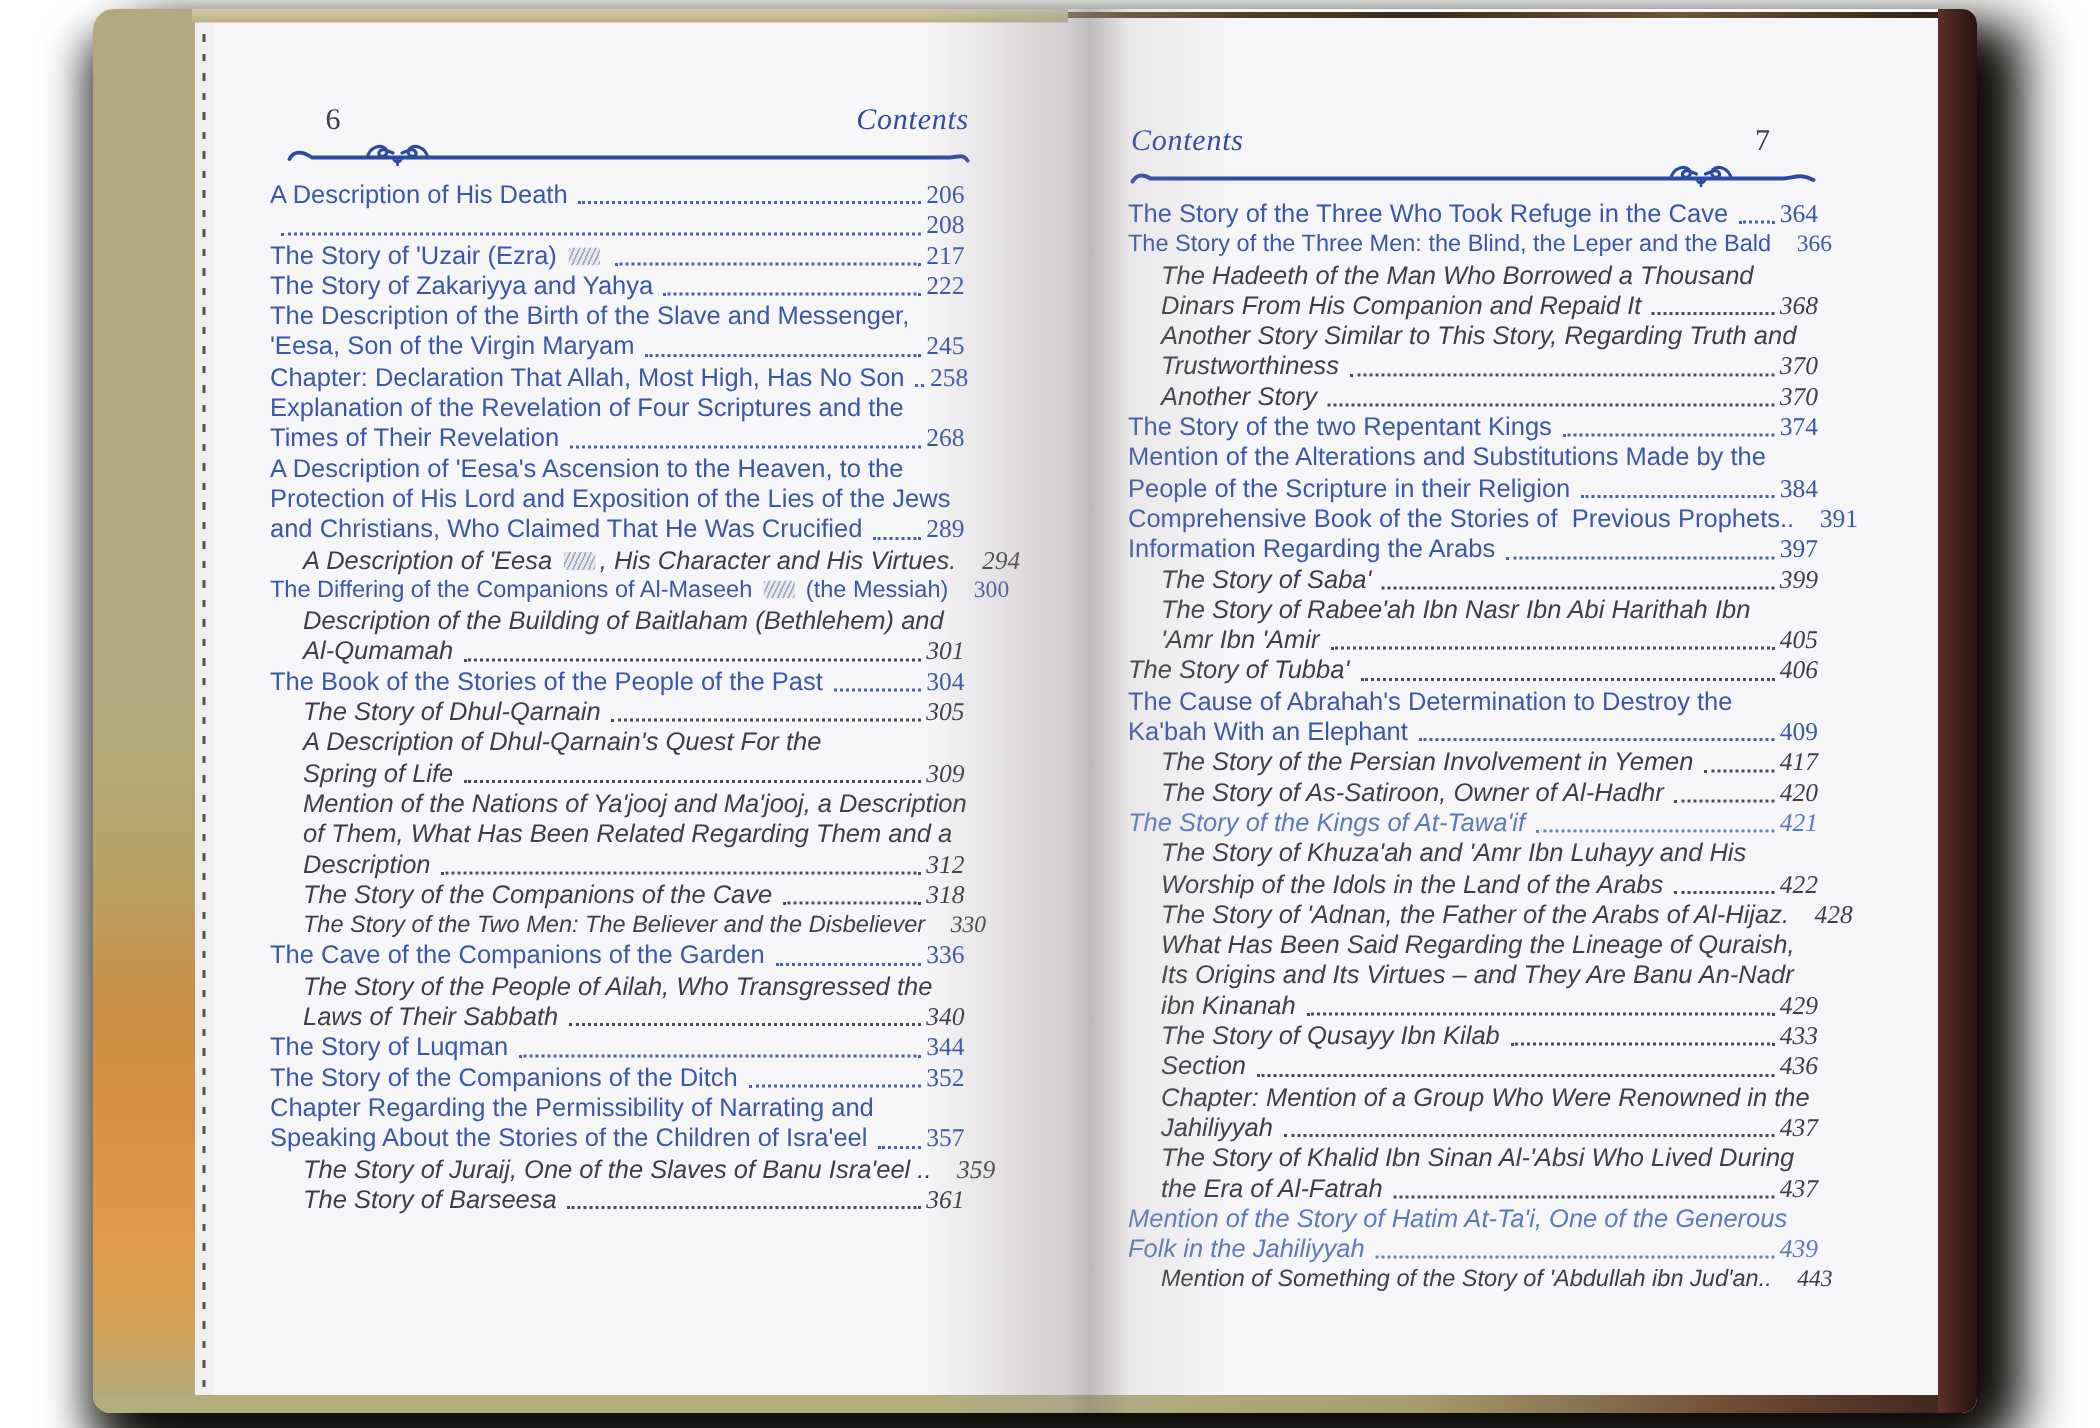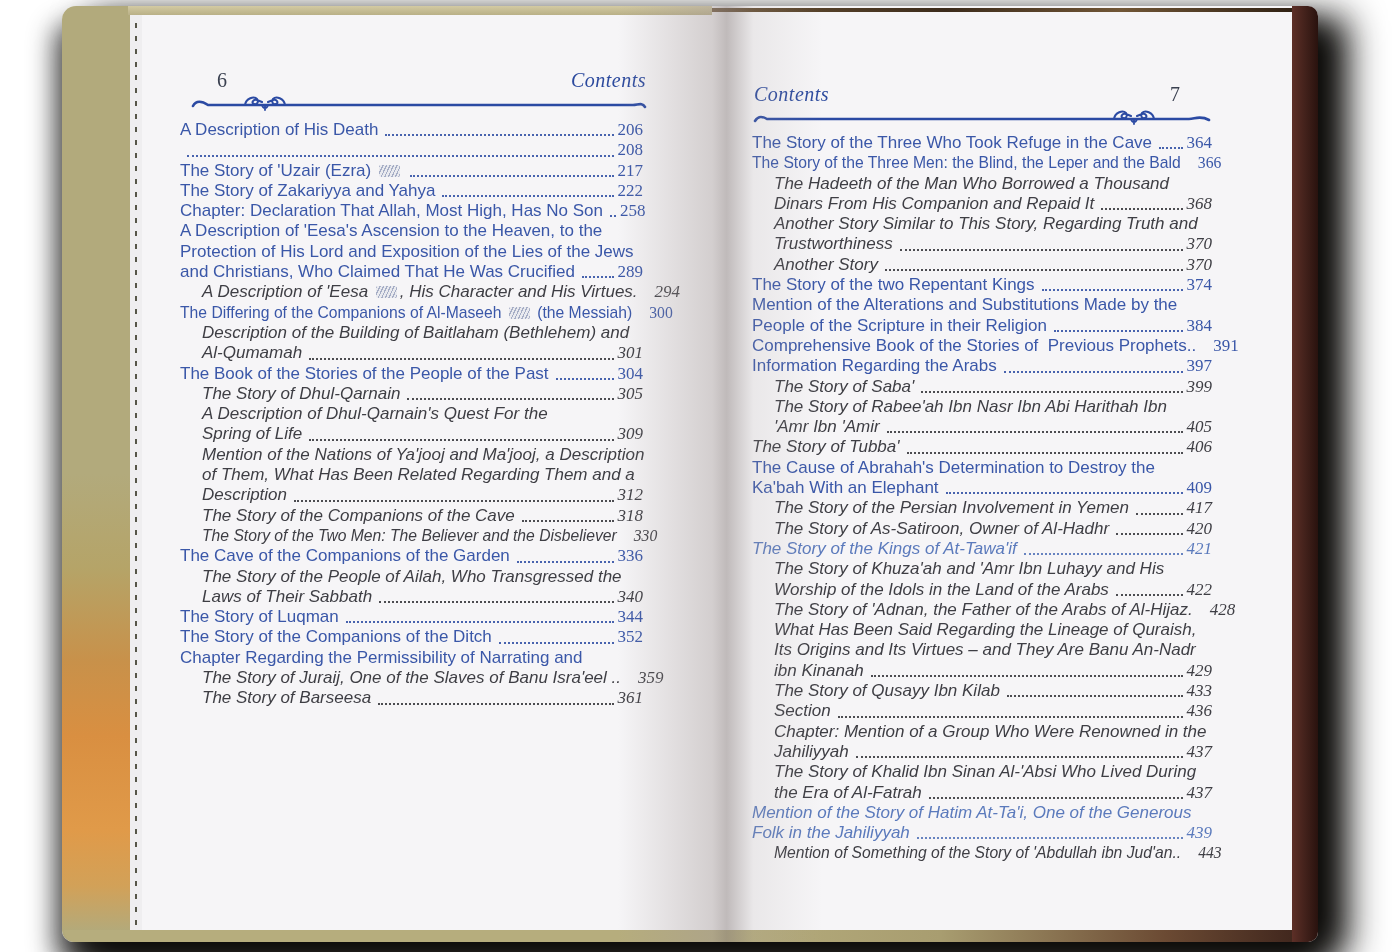--- a/index.html
+++ b/index.html
@@ -127,24 +127,40 @@
           </div>
         </div>
         <div class="entry main">
           <div class="line last">
             <span class="t">The Story of Zakariyya and Yahya</span>
             <span class="lead"></span>
             <span class="pg">222</span>
           </div>
         </div>
         <div class="entry main">
+          <div class="line">The Description of the Birth of the Slave and Messenger,</div>
+          <div class="line last">
+            <span class="t">'Eesa, Son of the Virgin Maryam</span>
+            <span class="lead"></span>
+            <span class="pg">245</span>
+          </div>
+        </div>
+        <div class="entry main">
           <div class="line last">
             <span class="t">Chapter: Declaration That Allah, Most High, Has No Son</span>
             <span class="lead"></span>
             <span class="pg">258</span>
+          </div>
+        </div>
+        <div class="entry main">
+          <div class="line">Explanation of the Revelation of Four Scriptures and the</div>
+          <div class="line last">
+            <span class="t">Times of Their Revelation</span>
+            <span class="lead"></span>
+            <span class="pg">268</span>
           </div>
         </div>
         <div class="entry main">
           <div class="line">A Description of 'Eesa's Ascension to the Heaven, to the</div>
           <div class="line">Protection of His Lord and Exposition of the Lies of the Jews</div>
           <div class="line last">
             <span class="t">and Christians, Who Claimed That He Was Crucified</span>
             <span class="lead"></span>
             <span class="pg">289</span>
           </div>
@@ -240,20 +256,25 @@
         </div>
         <div class="entry main">
           <div class="line last">
             <span class="t">The Story of the Companions of the Ditch</span>
             <span class="lead"></span>
             <span class="pg">352</span>
           </div>
         </div>
         <div class="entry main">
           <div class="line">Chapter Regarding the Permissibility of Narrating and</div>
+          <div class="line last">
+            <span class="t">Speaking About the Stories of the Children of Isra'eel</span>
+            <span class="lead"></span>
+            <span class="pg">357</span>
+          </div>
         </div>
         <div class="entry sub">
           <div class="line last">
             <span class="t">The Story of Juraij, One of the Slaves of Banu Isra'eel ..</span>
             <span class="lead off"></span>
             <span class="pg">359</span>
           </div>
         </div>
         <div class="entry sub">
           <div class="line last">

